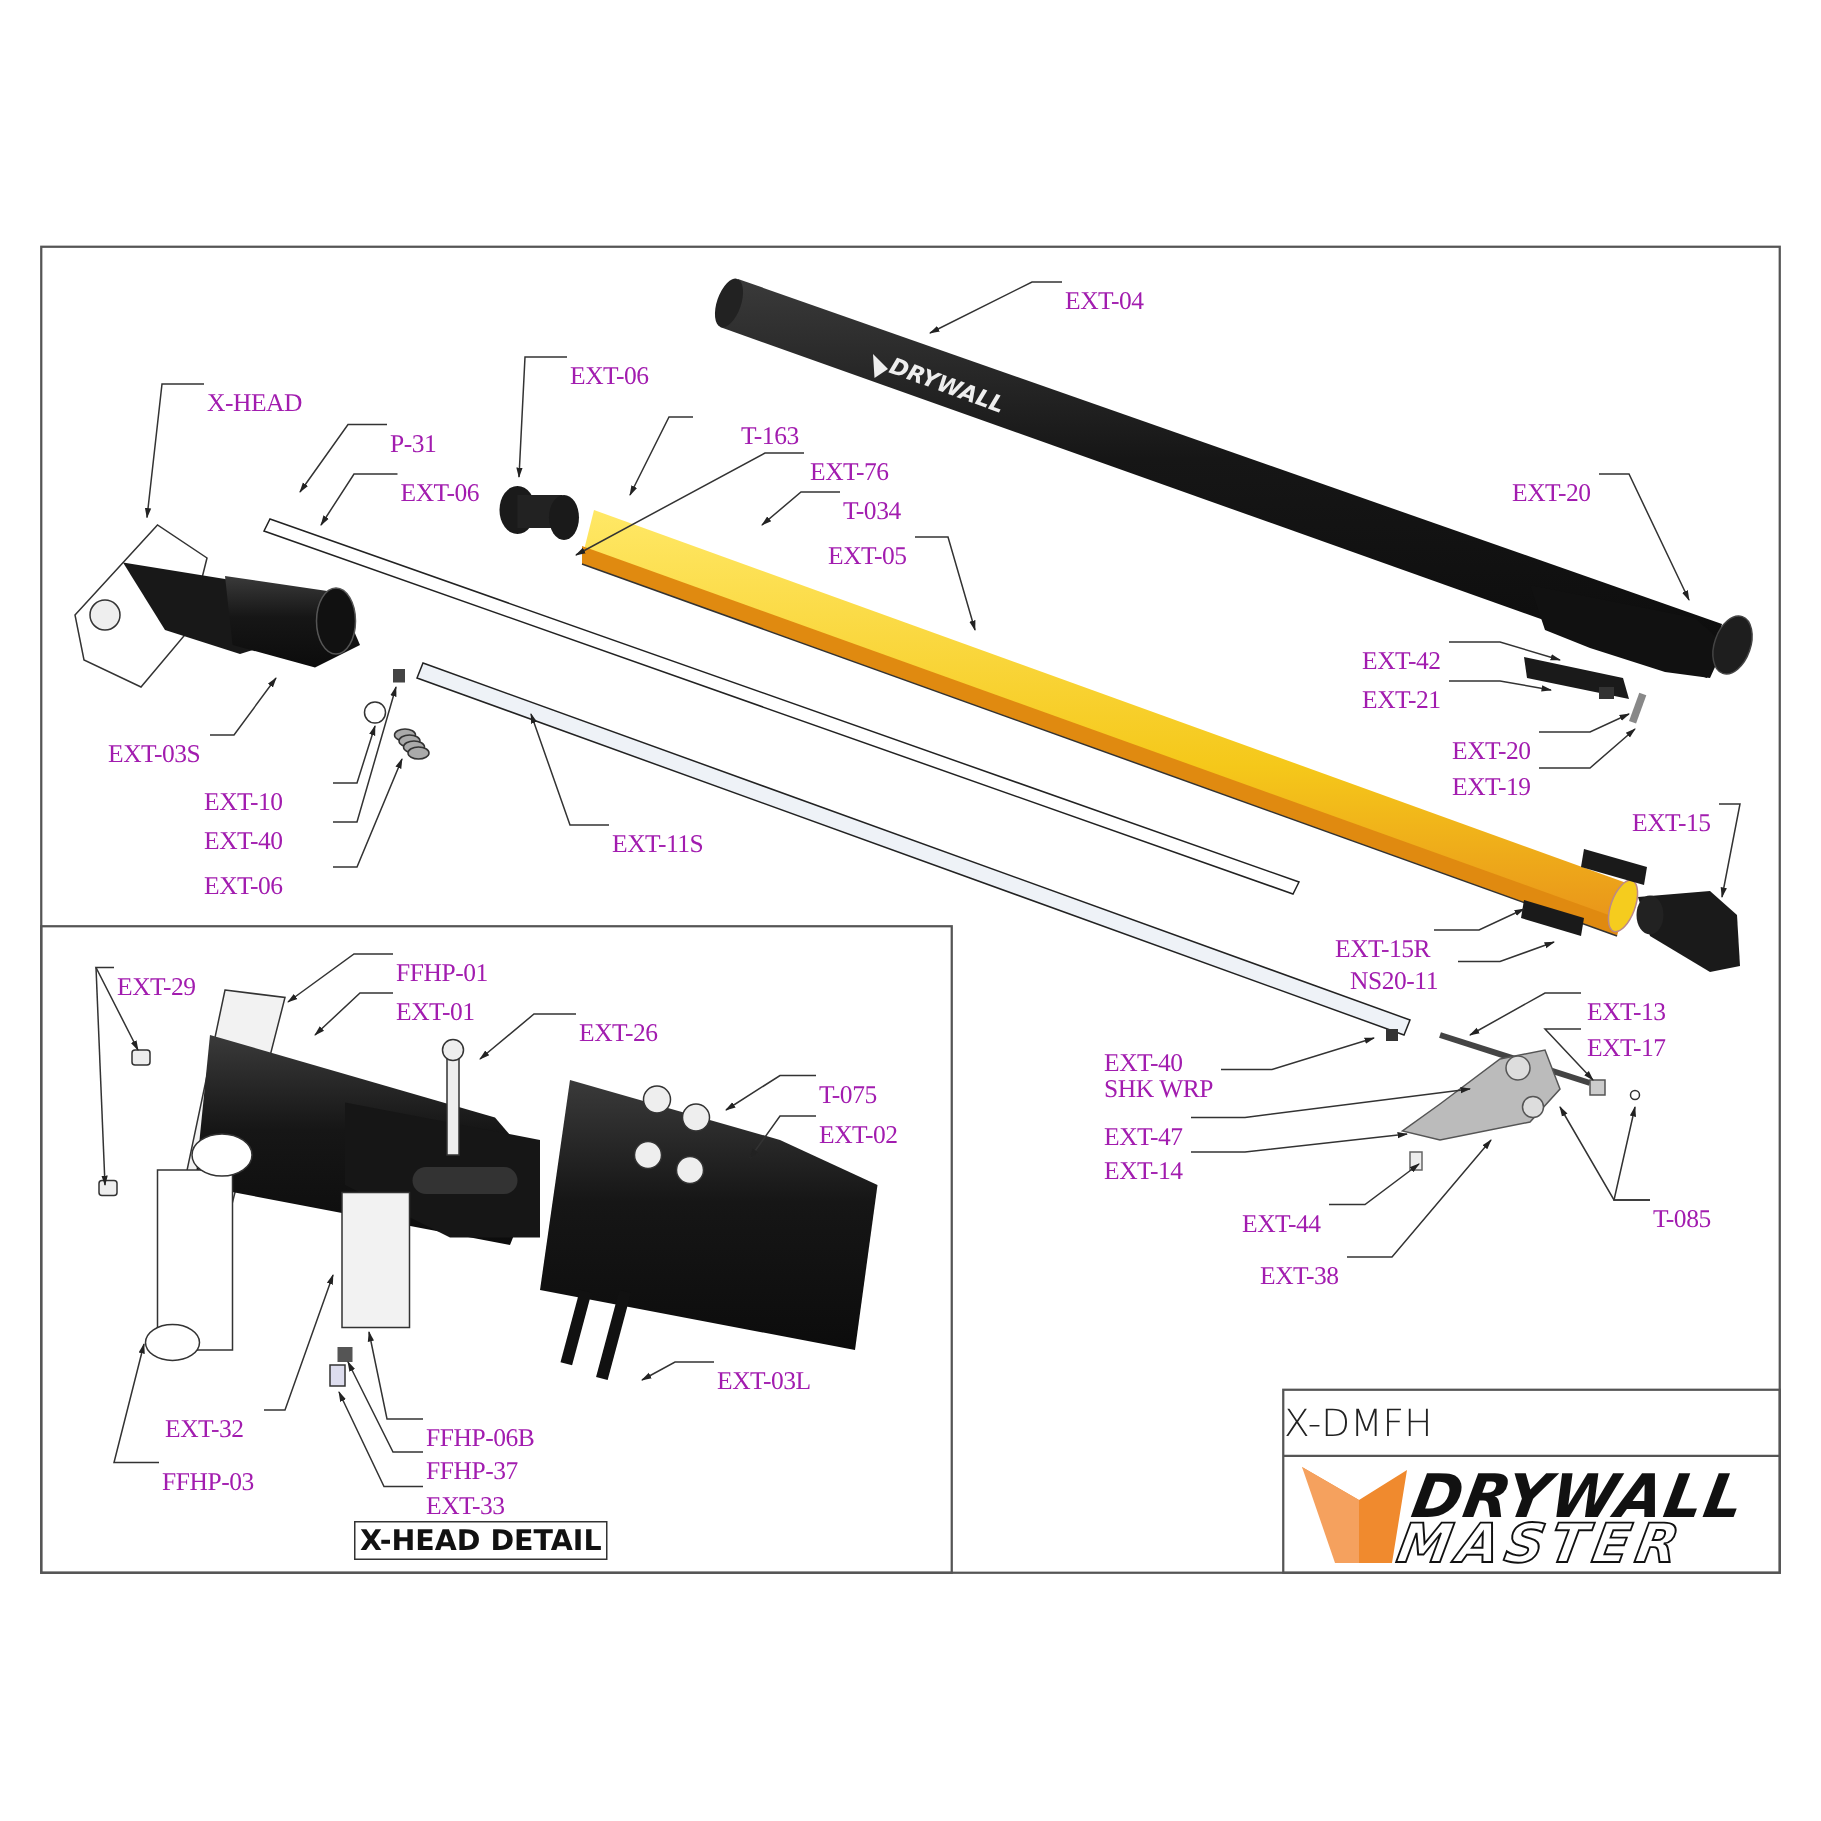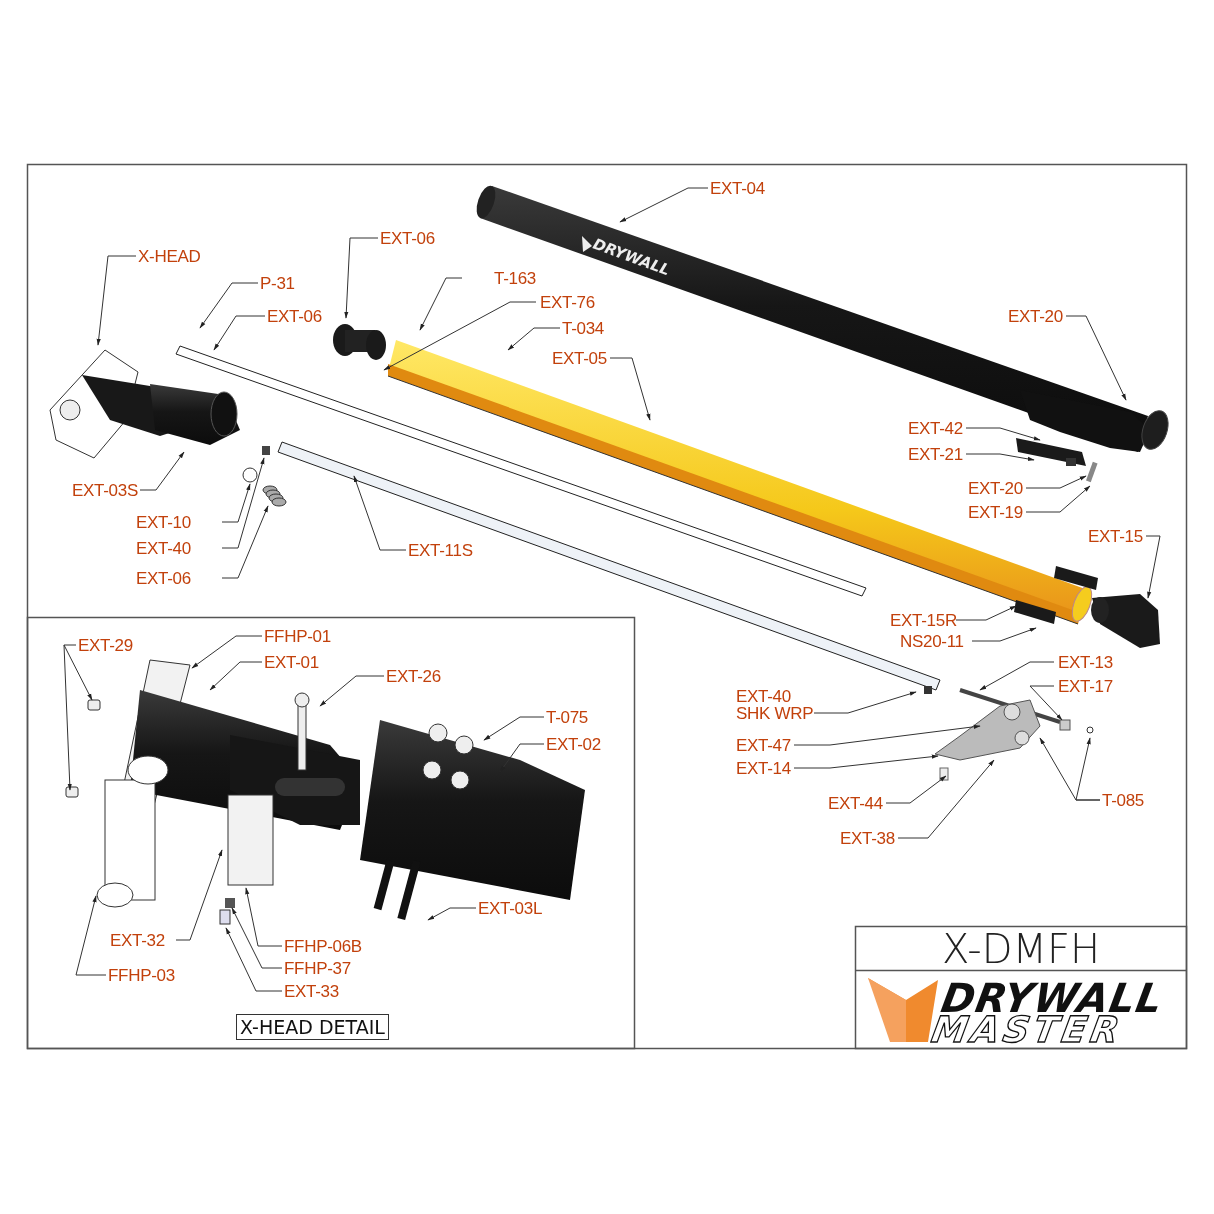--- a/index.html
+++ b/index.html
@@ -1,25 +1,25 @@
 <!DOCTYPE html>
 <html><head>
 <meta charset="utf-8">
 <style>
   html, body { margin: 0; padding: 0; background: #ffffff; }
   body { width: 1214px; height: 1214px; position: relative; overflow: hidden;
          font-family: "DejaVu Sans", "Liberation Sans", sans-serif; }
   #canvas { position: absolute; left: 0; top: 0; width: 1214px; height: 1214px; }
-  .lbl { position: absolute; font-size: 17px; color: #c2410c; white-space: nowrap;
-         line-height: 18px; letter-spacing: -0.3px; font-family: Liberation Sans, sans-serif; }
+  .lbl { position: absolute; font-size: 17px; color: #a21caf; white-space: nowrap;
+         line-height: 18px; letter-spacing: -0.3px; font-family: Liberation Serif, serif; margin-top: 12px; }
   .detail-title { position: absolute; left: 236px; top: 1014px; padding: 1px 3px;
-                  border: 1.5px solid #333; font-weight: normal; font-size: 19px; color: #111;
+                  border: 1.5px solid #333; font-weight: bold; font-size: 19px; color: #111;
                   font-family: "DejaVu Sans", sans-serif; letter-spacing: 0px; line-height: 22px; }
   .model { position: absolute; left: 856px; top: 928px; width: 330px; height: 42px;
-           text-align: center; font-size: 40px; color: #222; line-height: 42px;
+           text-align: left; font-size: 25px; color: #222; line-height: 42px;
            font-family: "DejaVu Sans", sans-serif; font-weight: 300; }
   .logo-dw { position: absolute; left: 942px; top: 978px; font-size: 40px; font-weight: bold;
              font-style: italic; color: #111; letter-spacing: 1px; line-height: 40px;
              font-family: "DejaVu Sans", sans-serif; transform: skewX(-10deg); }
   .logo-m { position: absolute; left: 932px; top: 1012px; font-size: 36px; font-weight: bold;
             font-style: italic; color: #fff; -webkit-text-stroke: 1.3px #111; letter-spacing: 4px;
             line-height: 36px; font-family: "DejaVu Sans", sans-serif; transform: skewX(-10deg); }
 </style>
 </head>
 <body>

